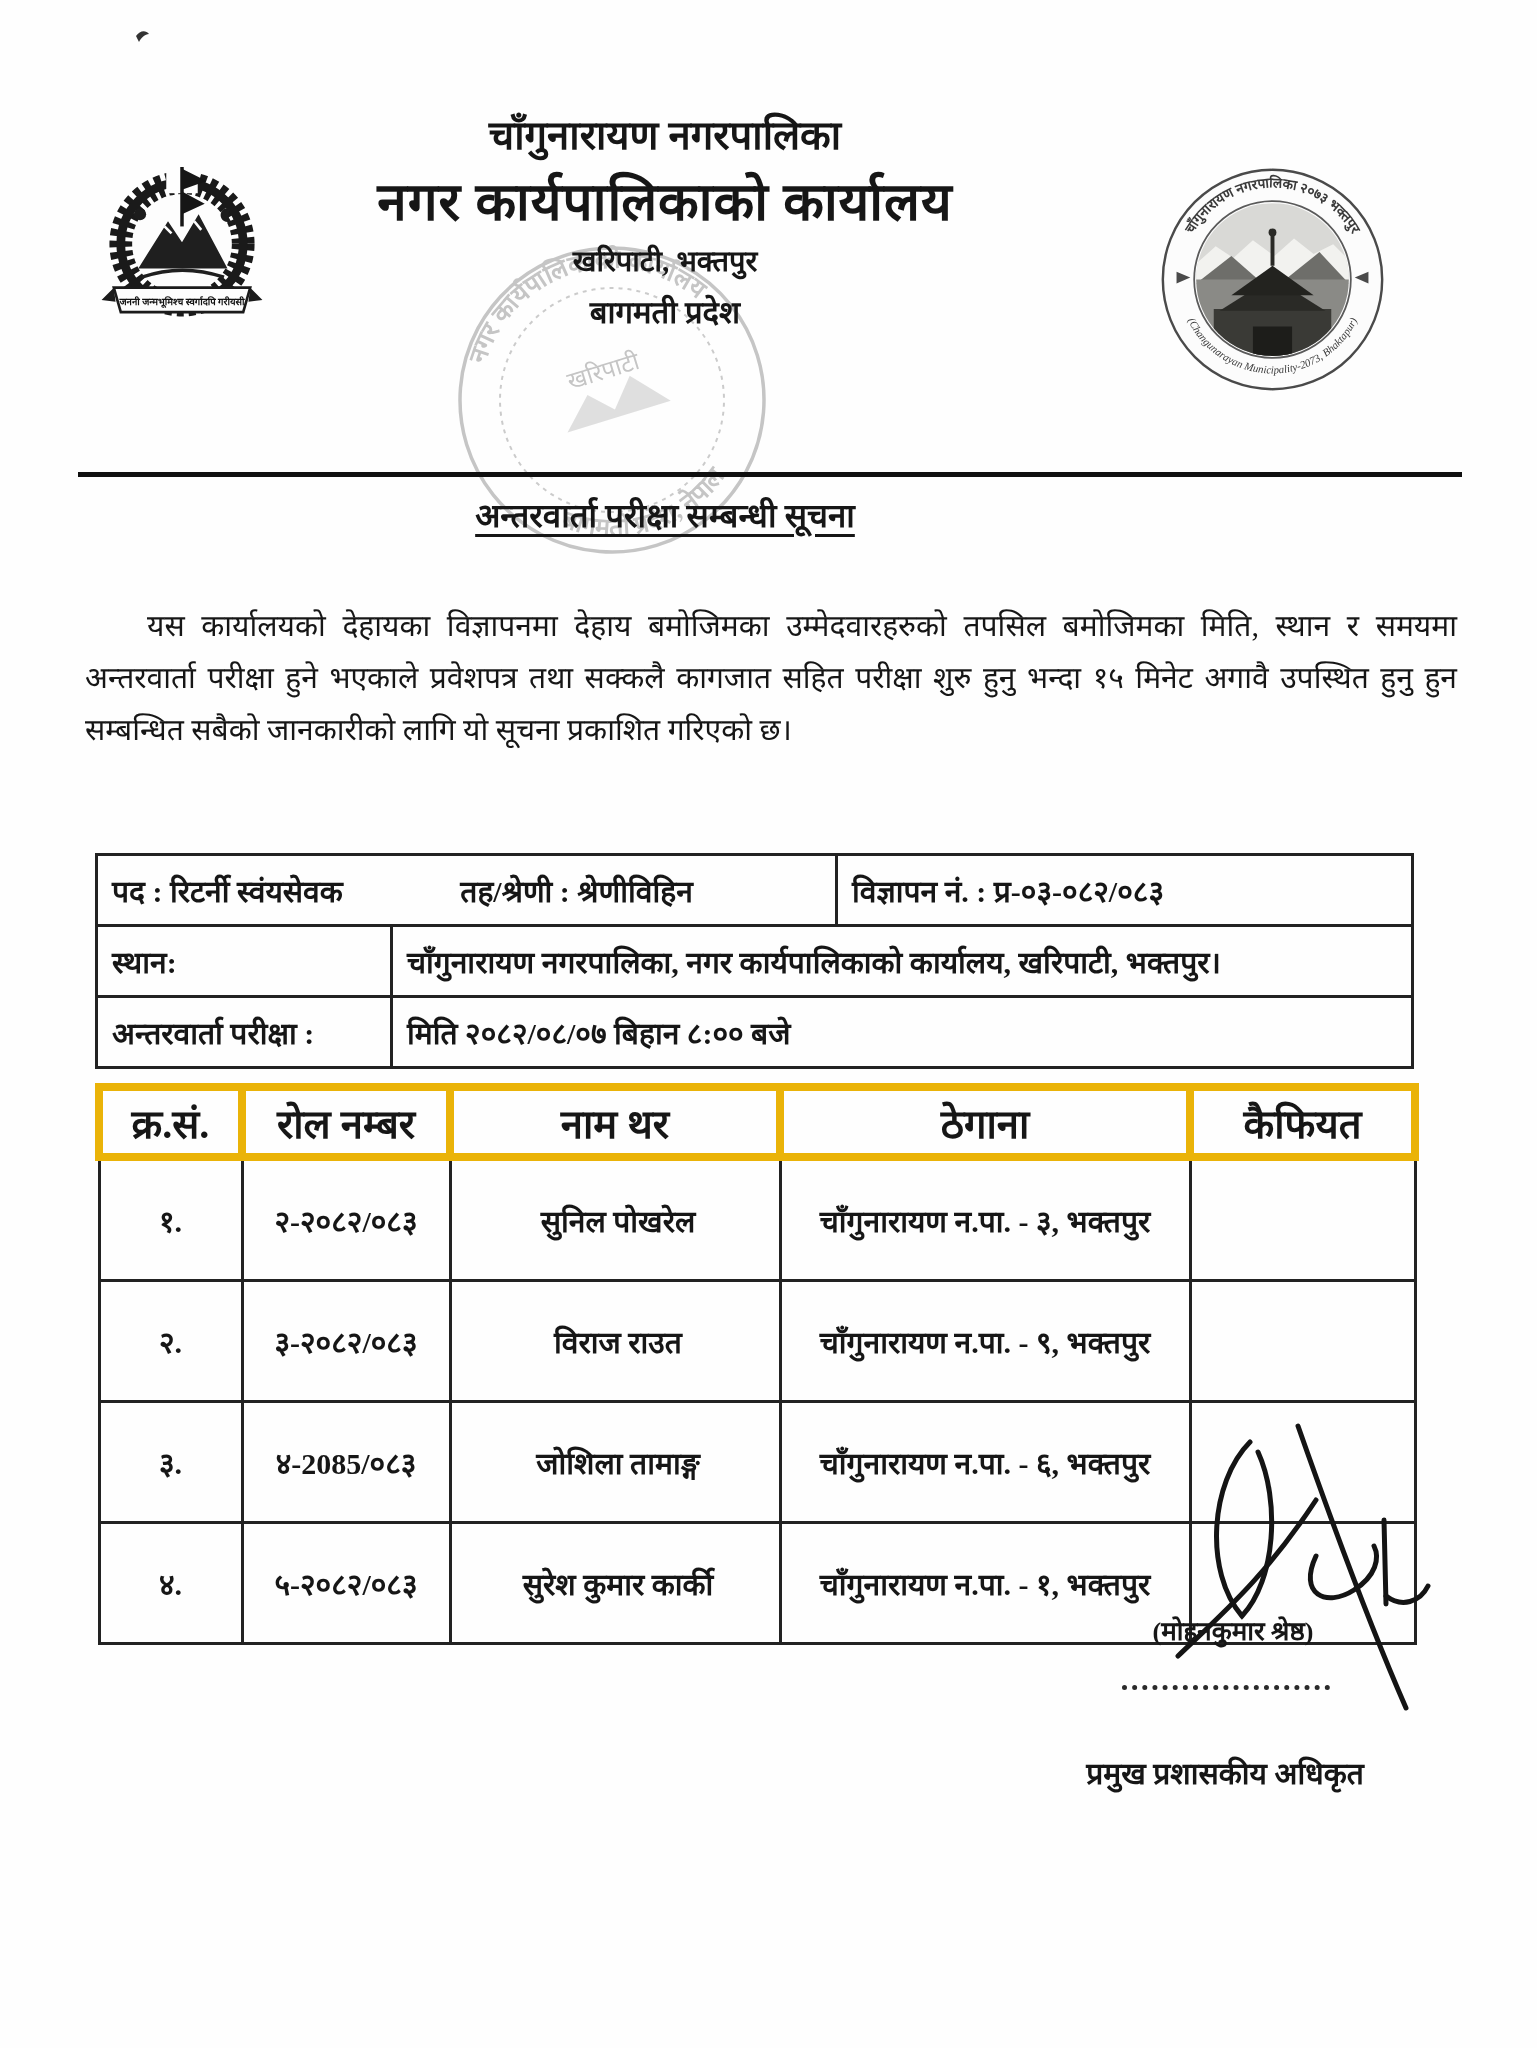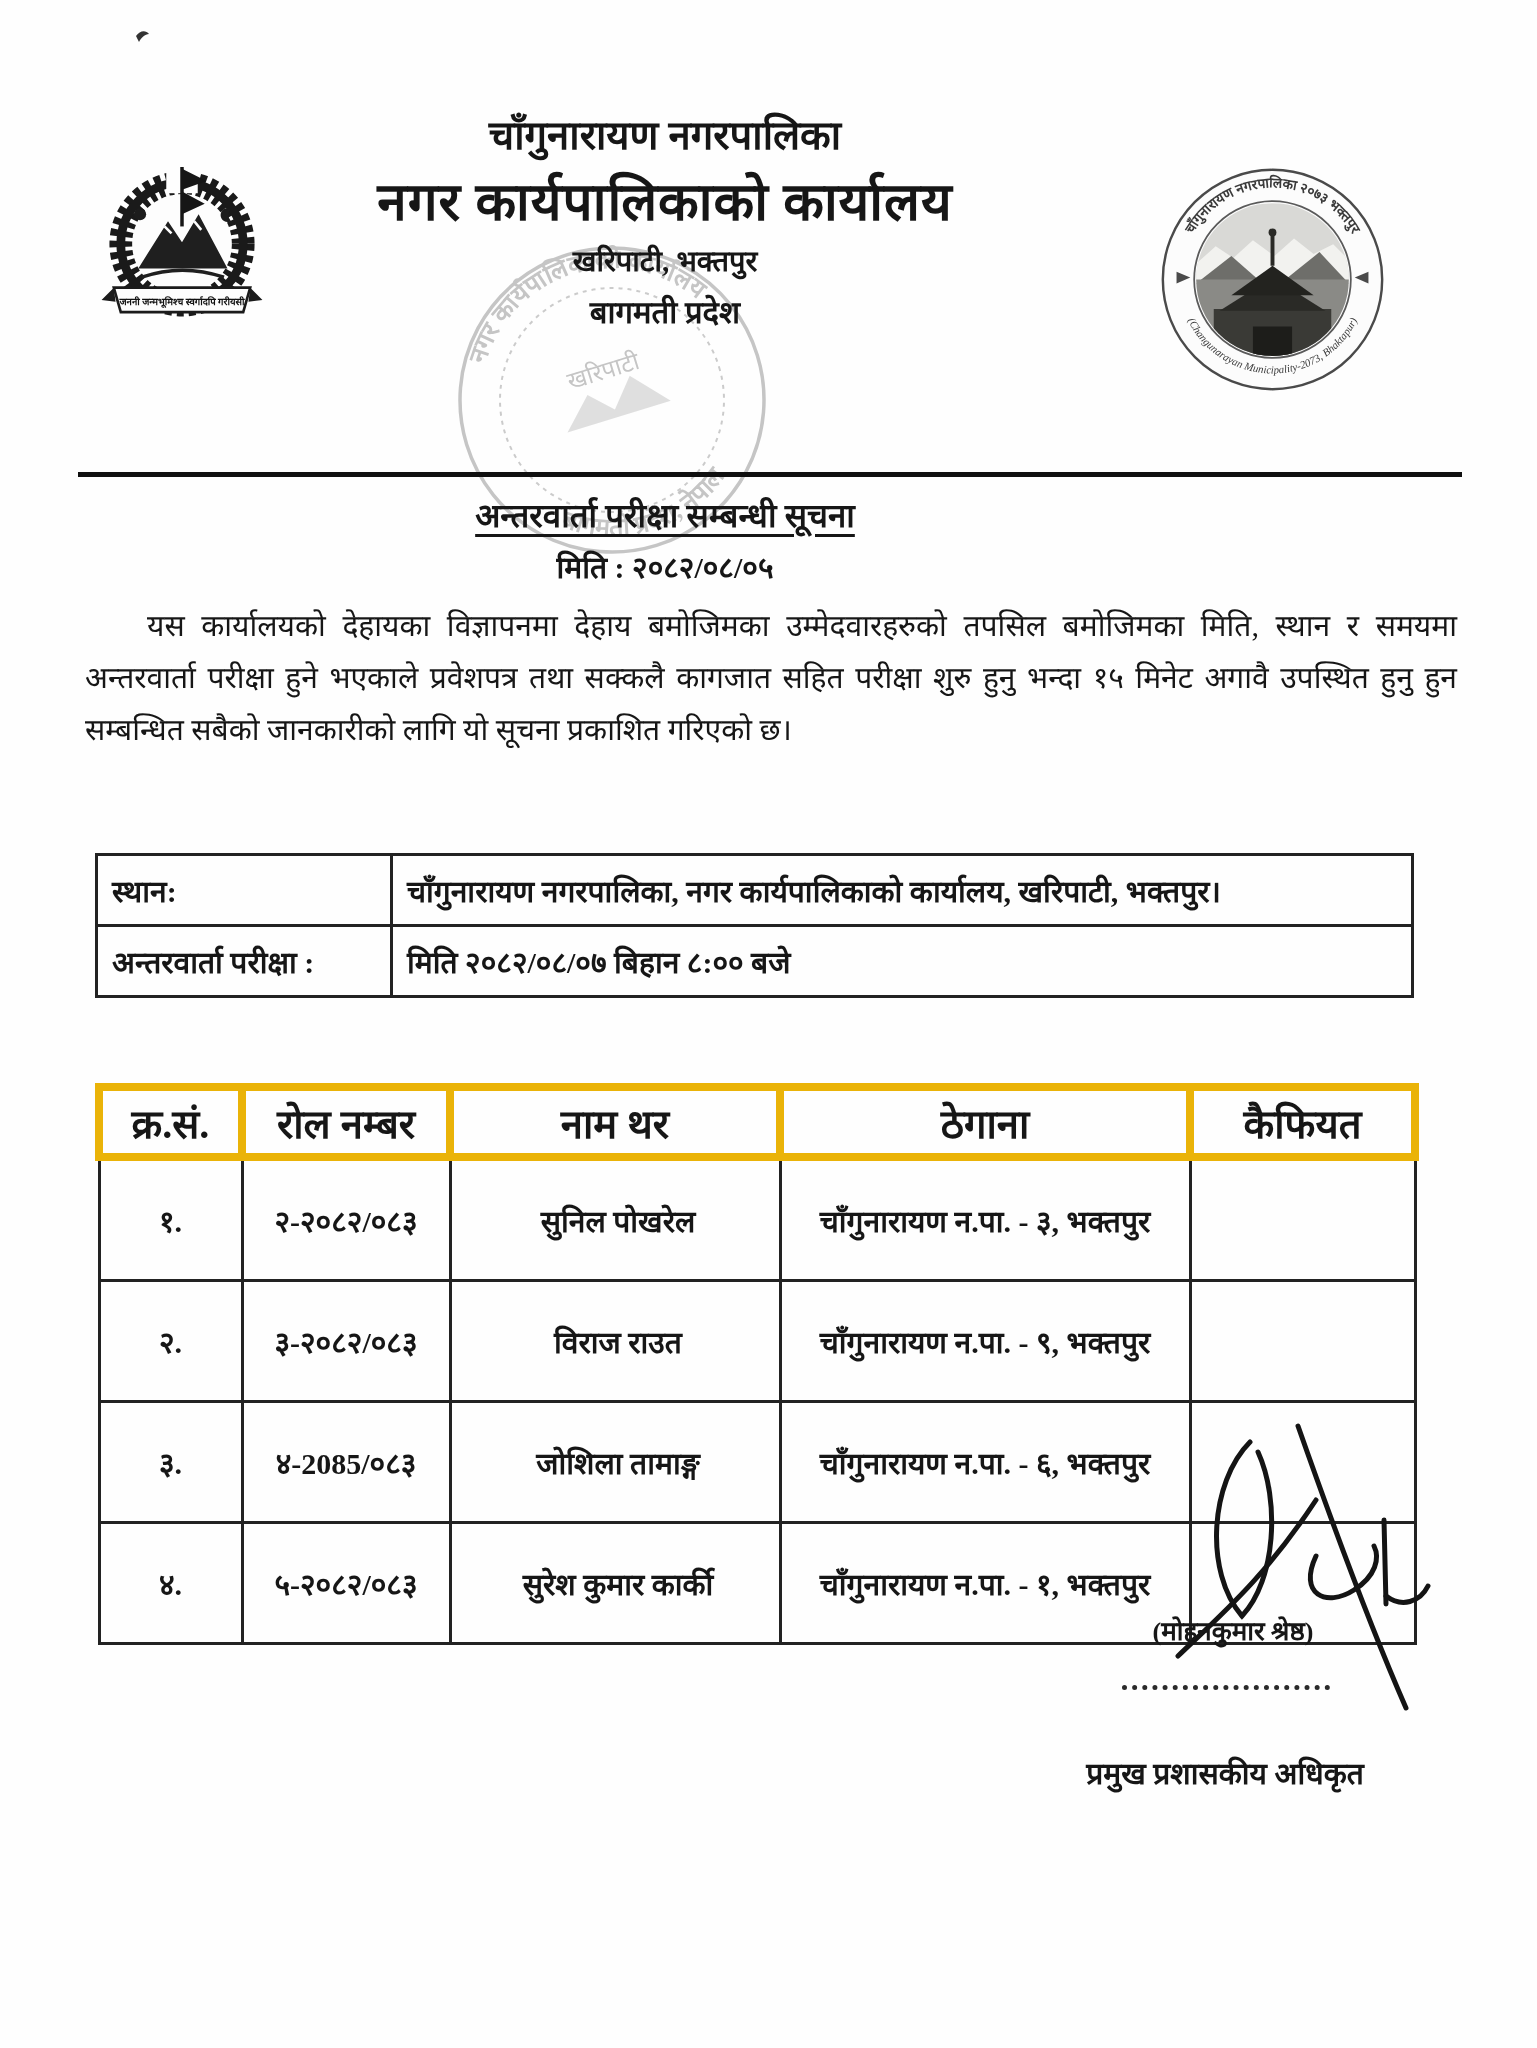--- a/index.html
+++ b/index.html
@@ -125,30 +125,36 @@
   </svg>
 
   <div class="abs ctr line-muni">चाँगुनारायण नगरपालिका</div>
   <div class="abs ctr line-office">नगर कार्यपालिकाको कार्यालय</div>
   <div class="abs ctr line-addr">खरिपाटी, भक्तपुर</div>
   <div class="abs ctr line-prov">बागमती प्रदेश</div>
 
   <div class="abs rule"></div>
 
   <div class="abs ctr notice-title">अन्तरवार्ता परीक्षा सम्बन्धी सूचना</div>
-  <div class="abs ctr notice-date">मिति : २०८२/०८/०५</div>
   <div class="abs body-par">यस कार्यालयको देहायका विज्ञापनमा देहाय बमोजिमका उम्मेदवारहरुको तपसिल बमोजिमका मिति, स्थान र समयमा अन्तरवार्ता परीक्षा हुने भएकाले प्रवेशपत्र तथा सक्कलै कागजात सहित परीक्षा शुरु हुनु भन्दा १५ मिनेट अगावै उपस्थित हुनु हुन सम्बन्धित सबैको जानकारीको लागि यो सूचना प्रकाशित गरिएको छ।</div>
 
   <table class="abs t1">
     <colgroup>
         <col style="width:295px">
         <col style="width:445px">
         <col style="width:576px">
       </colgroup>
     <tbody>
+        <tr>
+      <td colspan="2">
+        <span>पद : रिटर्नी स्वंयसेवक</span>
+        <span class="lvl">तह/श्रेणी : श्रेणीविहिन</span>
+      </td>
+      <td>विज्ञापन नं. : प्र-०३-०८२/०८३</td>
+    </tr>
     <tr>
       <td>स्थान:</td>
       <td colspan="2">चाँगुनारायण नगरपालिका, नगर कार्यपालिकाको कार्यालय, खरिपाटी, भक्तपुर।</td>
     </tr>
     <tr>
       <td>अन्तरवार्ता परीक्षा :</td>
       <td colspan="2">मिति २०८२/०८/०७ बिहान ८:०० बजे</td>
     </tr>
   </tbody>
     </table>

